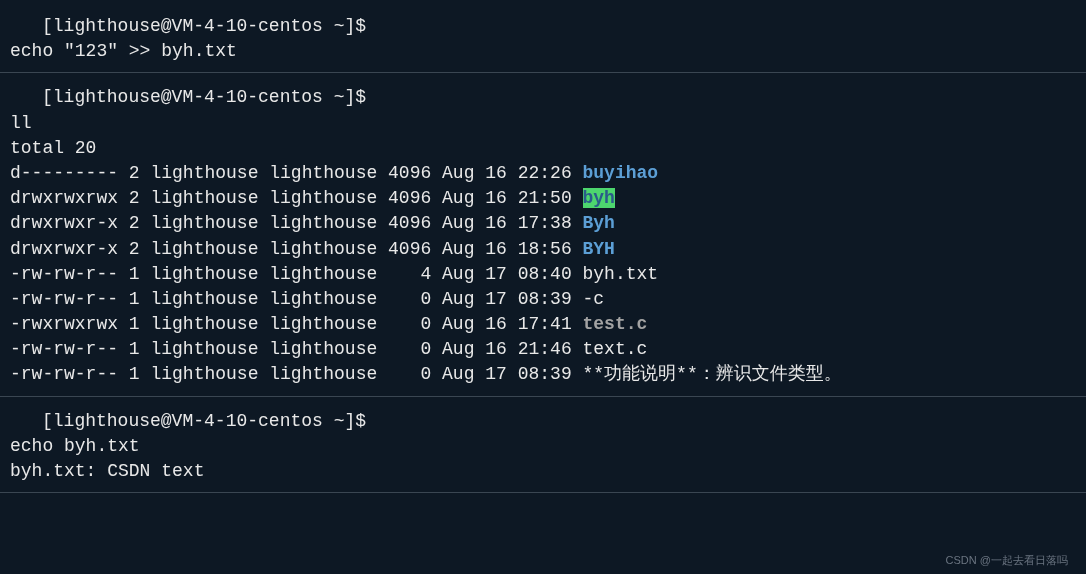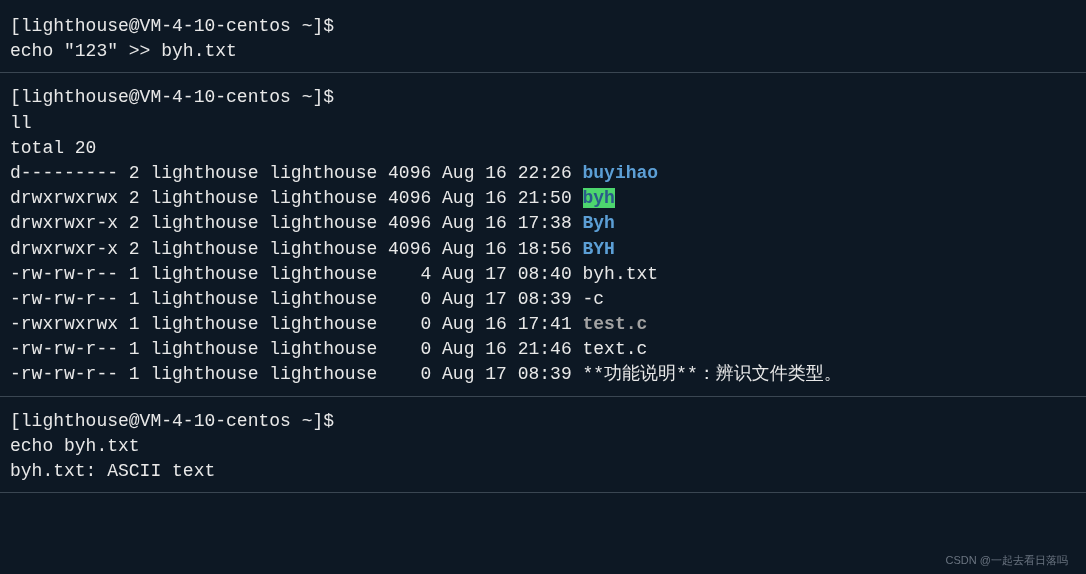--- a/index.html
+++ b/index.html
@@ -21,20 +21,21 @@
     }
     .block {
       padding: 12px 10px 8px 10px;
       border-bottom: 1px solid #3a4652;
     }
     .block:last-of-type {
       border-bottom: 1px solid #3a4652;
     }
     .prompt-line {
       white-space: pre;
+      margin-left: 32px;
     }
     .row {
       white-space: pre;
     }
     .dir-blue {
       color: #5c9fd6;
       font-weight: bold;
     }
     .dir-blue-bg {
       color: #2a5c8a;
@@ -76,16 +77,16 @@
       <div class="row"><span>-rw-rw-r-- 1 lighthouse lighthouse    0 Aug 17 08:39 </span><span>-c</span></div>
       <div class="row"><span>-rwxrwxrwx 1 lighthouse lighthouse    0 Aug 16 17:41 </span><span class="exec-green">test.c</span></div>
       <div class="row"><span>-rw-rw-r-- 1 lighthouse lighthouse    0 Aug 16 21:46 </span><span>text.c</span></div>
       <div class="row"><span>-rw-rw-r-- 1 lighthouse lighthouse    0 Aug 17 08:39 </span><span>**功能说明**：辨识文件类型。</span></div>
     </div>
 </div>
 
 <div class="block">
   <div class="prompt-line">[lighthouse@VM-4-10-centos ~]$</div>
   <div class="row">echo byh.txt</div>
-  <div class="row">byh.txt: ASCII text</div>
+  <div class="row">byh.txt: CSDN text</div>
 </div>
 
 <div class="watermark">CSDN @一起去看日落吗</div>
 
 </body></html>

